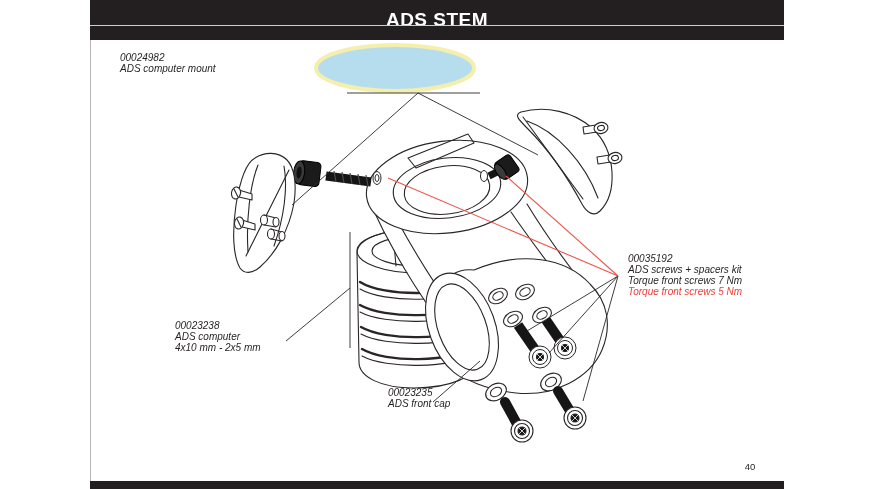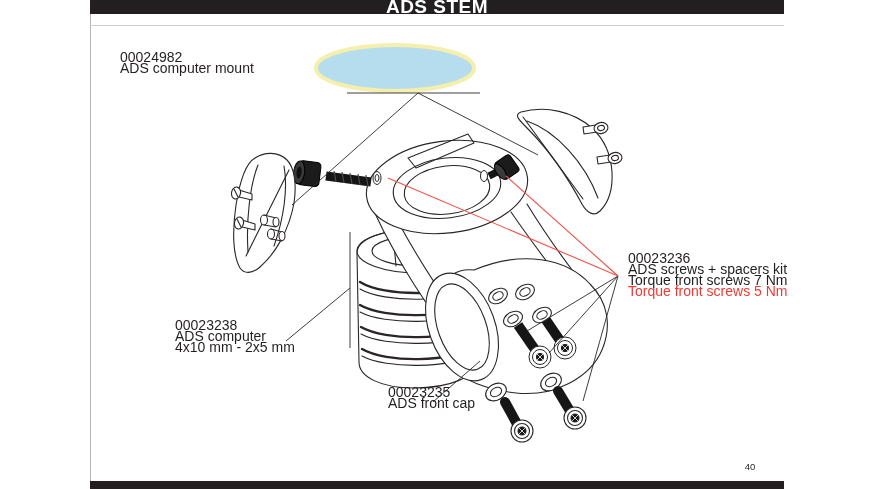--- a/index.html
+++ b/index.html
@@ -1,24 +1,24 @@
 <!DOCTYPE html>
 <html style="--header-bg: #231f20; --text: #231f20; --red: #ee3a35; --red-line: #ef5348; --highlight-fill: #b5ddee; --highlight-border: #f5efad;"><head>
 <meta charset="utf-8">
 <style>
   html,body{margin:0;padding:0;background:#fff;}
   .canvas{position:relative;width:870px;height:489px;background:#ffffff;overflow:hidden;
           font-family:"Liberation Sans",sans-serif;color:var(--text,#231f20);}
   .page-edge{position:absolute;left:90px;top:0;width:1px;height:489px;background:#b7b5b5;}
-  .header-bar{position:absolute;left:90px;top:0;width:694px;height:14px;background:var(--header-bg,#231f20);
+  .header-bar{position:absolute;left:90px;top:0;width:694px;height:40px;background:var(--header-bg,#231f20);
               display:flex;align-items:center;justify-content:center;}
   .header-bar span{color:#fff;font-size:19px;font-weight:700;letter-spacing:.5px;}
   .header-rule{position:absolute;left:90px;top:25px;width:694px;height:1px;background:#cfcdcd;}
   .footer-bar{position:absolute;left:90px;top:481px;width:694px;height:8px;background:var(--header-bg,#231f20);}
-  .label{position:absolute;font-size:14px;line-height:11px;white-space:nowrap;color:var(--text,#231f20);}
+  .label{position:absolute;font-size:10px;line-height:11px;white-space:nowrap;color:var(--text,#231f20);font-style:italic;}
   .label .red{color:var(--red,#ee3a35);}
   .page-number{position:absolute;left:735px;top:461px;width:30px;text-align:center;
                font-size:9.5px;color:var(--text,#231f20);}
   svg{position:absolute;left:0;top:0;}
   .art{stroke:#2a2627;stroke-width:1.1;fill:none;stroke-linecap:round;stroke-linejoin:round;}
   .leader{stroke:#2a2627;stroke-width:0.9;fill:none;}
   .leader-red{stroke:var(--red-line,#ef5348);stroke-width:1.1;fill:none;}
   .hl-ellipse{fill:var(--highlight-fill,#b5ddee);stroke:var(--highlight-border,#f5efad);stroke-width:4;}
 </style>
 </head>
@@ -186,21 +186,21 @@
     </g>
   </svg>
 
   <div class="label" style="left:120px;top:52px;">
     <div>00024982</div>
     <div>ADS computer mount</div>
   </div>
 
 
   <div class="label" style="left:628px;top:253px;">
-    <div>00023236</div>
+    <div>00035192</div>
     <div>ADS screws + spacers kit</div>
     <div>Torque front screws 7 Nm</div>
     <div class="red">Torque front screws 5 Nm</div>
   </div>
 
   <div class="label" style="left:175px;top:320px;">
     <div>00023238</div>
     <div>ADS computer</div>
     <div>4x10 mm - 2x5 mm</div>
   </div>

